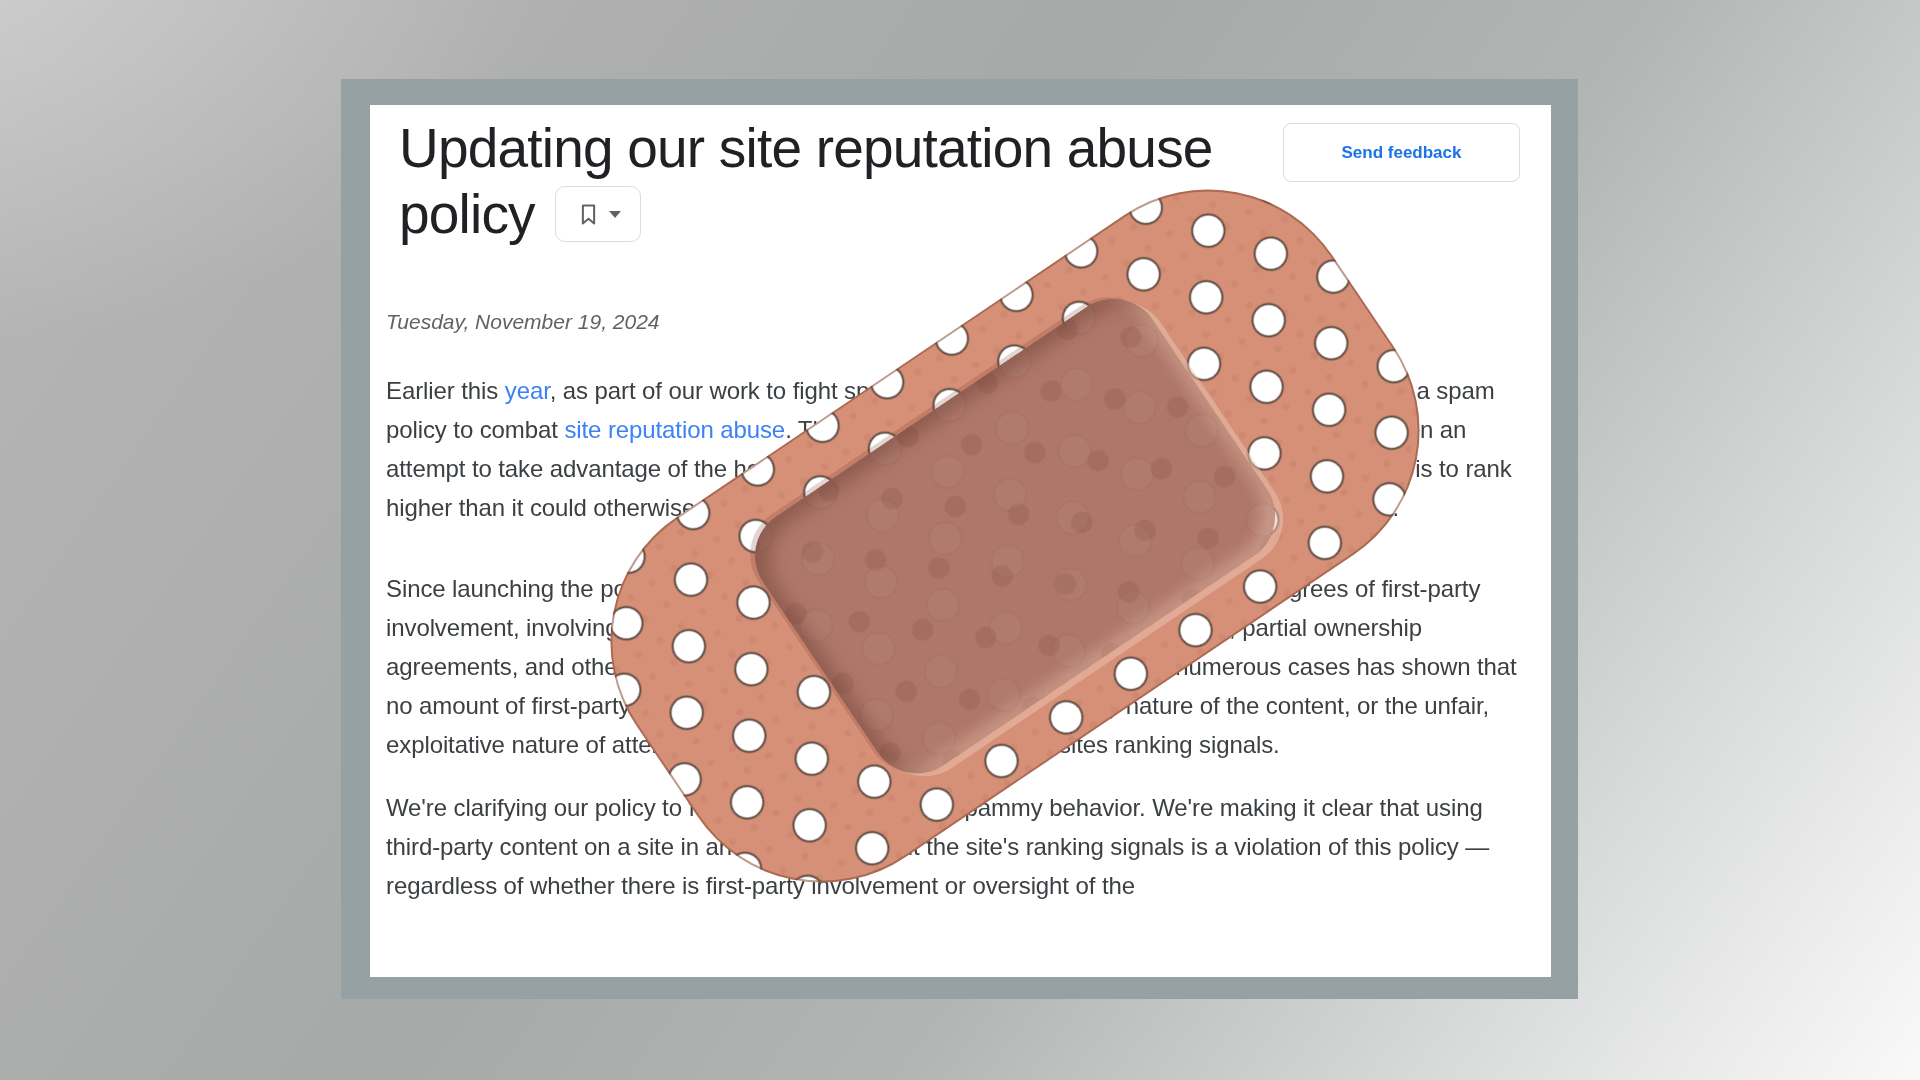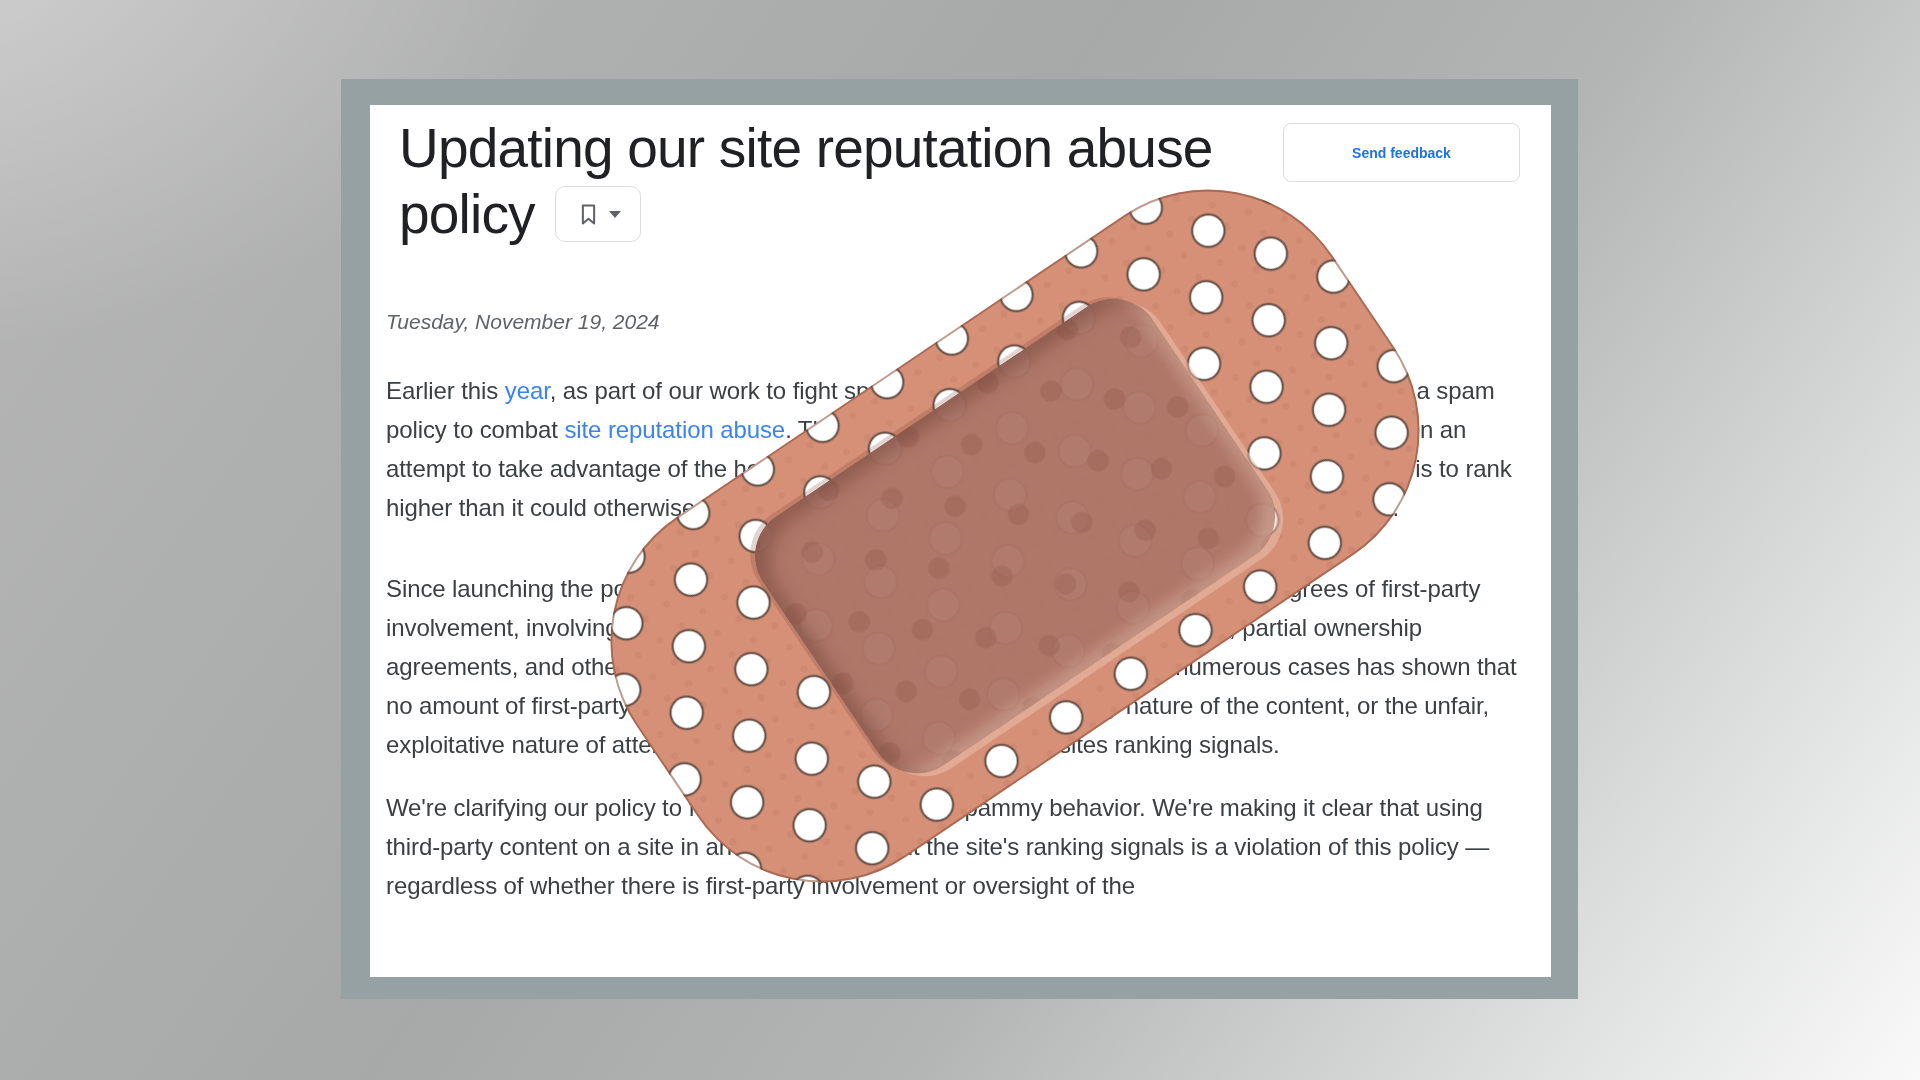--- a/index.html
+++ b/index.html
@@ -34,21 +34,21 @@
     background:#fff; border:1px solid #dadce0; border-radius:10px; cursor:pointer;
   }
   .caret-down {
     width:0; height:0;
     border-left:6px solid transparent; border-right:6px solid transparent;
     border-top:7px solid #5f6368;
   }
   .feedback-btn {
     position:absolute; top:18px; right:31px; width:237px; height:59px;
     background:#fff; border:1px solid #dadce0; border-radius:8px;
-    color:#1a73e8; font-size:14px; font-weight:700;
+    color:#1a73e8; font-size:17px; font-weight:700;
     font-family:"Liberation Sans", sans-serif; cursor:pointer;
   }
 
   
   .date {
     margin:62px 0 0 16px; font-size:21px; line-height:26px;
     font-style:italic; color:#5f6368;
   }
   .article p {
     margin:36px 0 0 16px; width:1150px;

